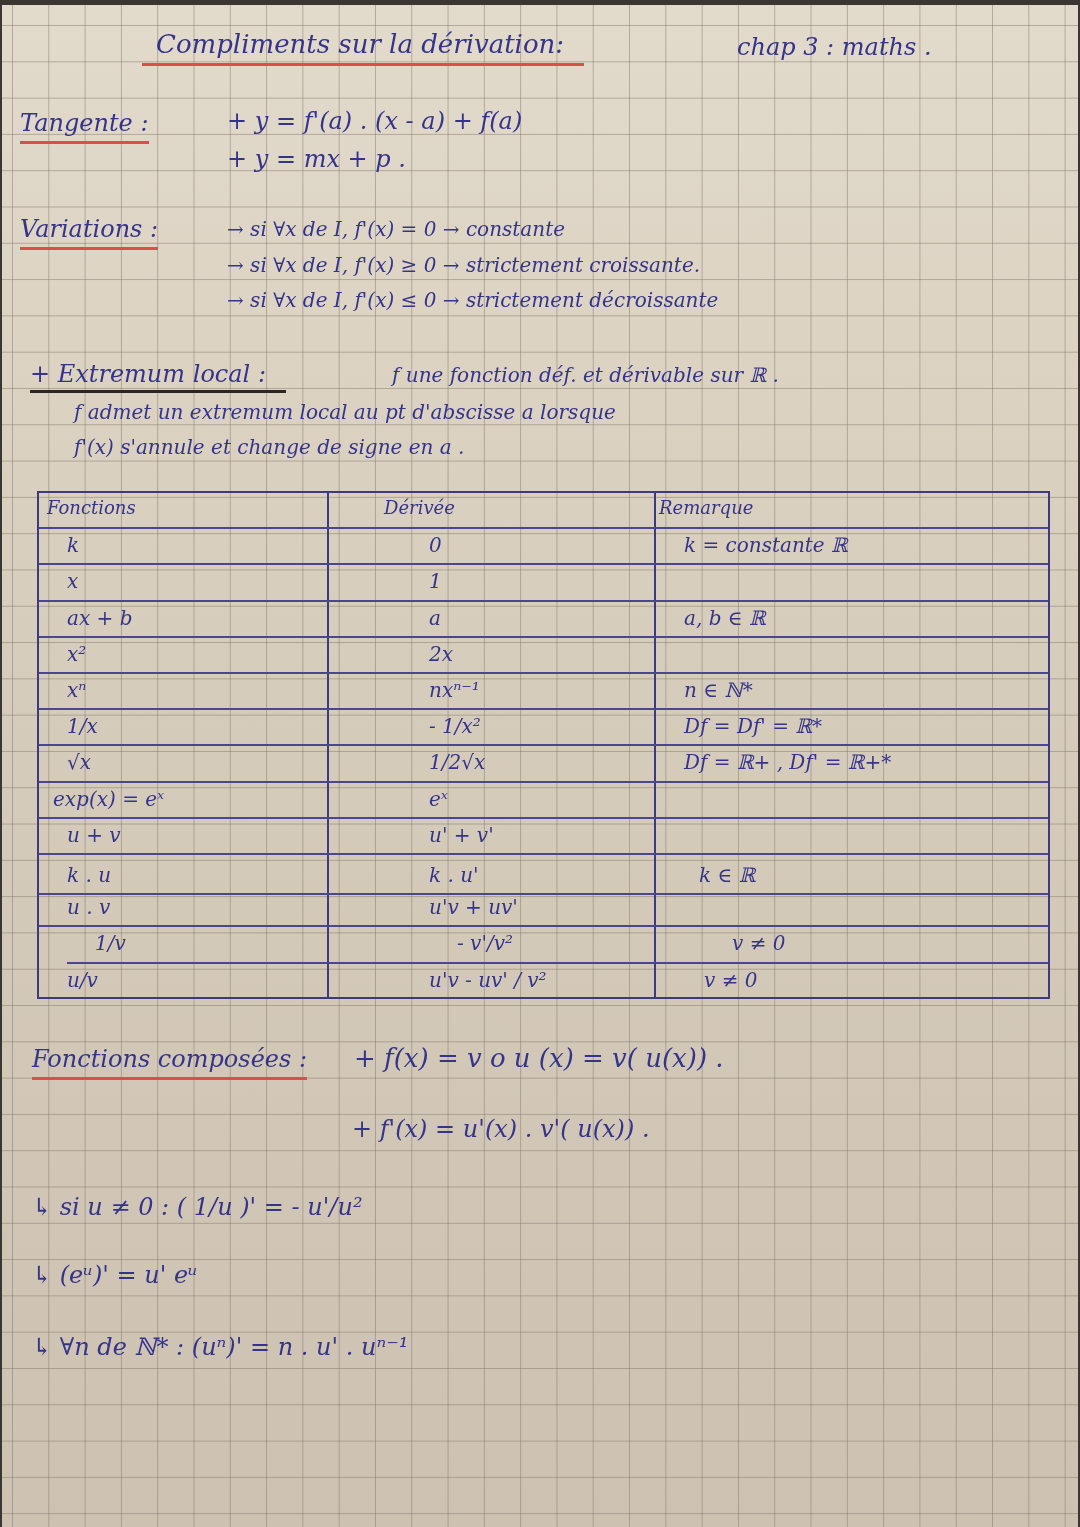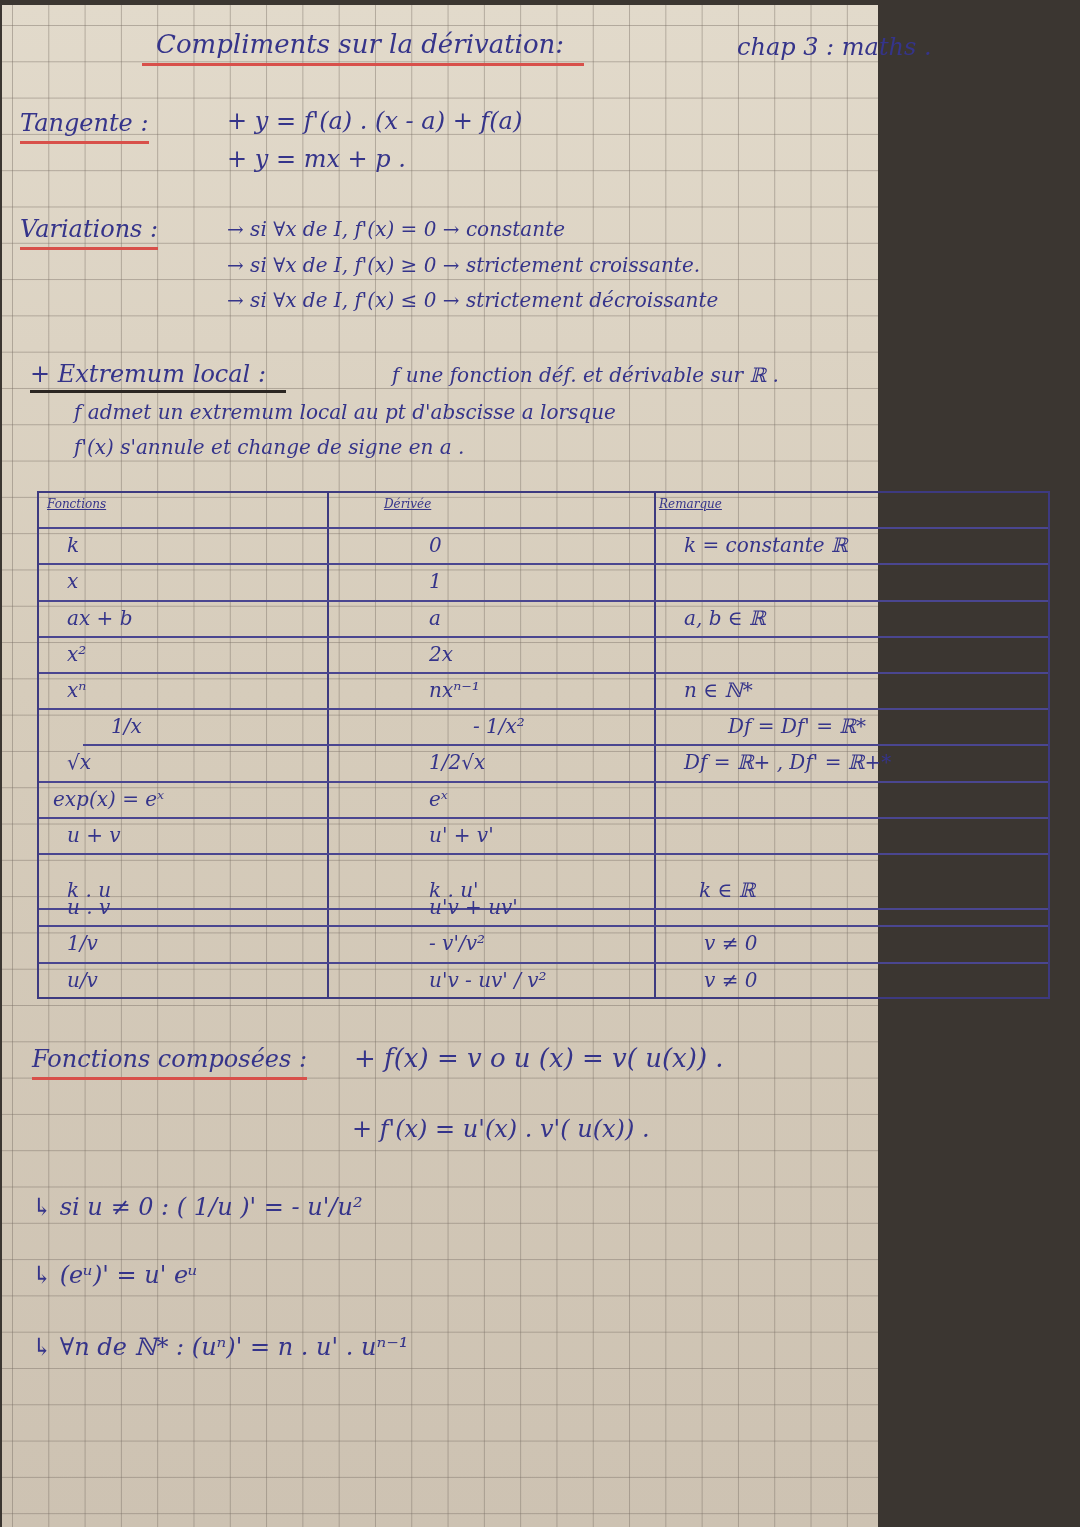--- a/index.html
+++ b/index.html
@@ -2,21 +2,21 @@
 <html><head>
 <meta charset="utf-8">
 <style>
   html, body { margin:0; padding:0; }
   body {
     width:1080px; height:1527px; position:relative; overflow:hidden;
     background:#3b3631;
     font-family:"DejaVu Sans", sans-serif;
   }
   .paper {
-    position:absolute; left:2px; top:5px; width:876px; height:1522px;
+    position:absolute; left:2px; top:5px; width:1076px; height:1522px;
     background-color:#d8cfbf;
     background-image:
       linear-gradient(to right, rgba(120,110,100,0.45) 1px, transparent 1px),
       linear-gradient(to bottom, rgba(120,110,100,0.45) 1px, transparent 1px),
       linear-gradient(to bottom, #e2dacb 0%, #d6ccbb 45%, #cdc2b2 100%);
     background-size:36.3px 36.3px, 36.3px 36.3px, 100% 100%;
     background-position:10px 20px, 10px 20px, 0 0;
   }
   .ink {
     position:absolute; color:#35348a; font-family:"DejaVu Serif", serif;
@@ -35,21 +35,21 @@
   .tbl .col-line { position:absolute; top:0; bottom:0; width:2px; background:#3d3a80; }
   .tbl .row { position:absolute; left:0; right:0; height:36.2px; border-bottom:2px solid #4a4690; box-sizing:border-box; }
   .tbl .row:last-child { border-bottom:none; }
   .cell {
     position:absolute; top:4px; color:#35348a; font-family:"DejaVu Serif", serif;
     font-style:italic; font-size:20px; white-space:nowrap;
   }
   .c1 { left:28px; }
   .c2 { left:390px; }
   .c3 { left:645px; }
-  .hdr .cell { font-size:12px; left:8px;text-decoration:underline; }
+  .hdr .cell { font-size:18px; left:8px; }
   .hdr .cell.c2 { left:330px;margin-left:15px; }
   .hdr .cell.c3 { left:620px; }
 </style>
 </head>
 <body>
 
 <div class="paper">
 
   <div class="ink lg ul-red" style="left:140px; top:26px; padding-left:14px; padding-right:20px;">Compliments sur la dérivation:</div>
   <div class="ink" style="left:735px; top:30px;">chap 3 : maths .</div>
@@ -96,51 +96,51 @@
     <div class="row" style="top:144.8px;">
       <span class="cell c1">x²</span>
       <span class="cell c2">2x</span>
       <span class="cell c3"></span>
     </div>
     <div class="row" style="top:181px;">
       <span class="cell c1">xⁿ</span>
       <span class="cell c2">nxⁿ⁻¹</span>
       <span class="cell c3">n ∈ ℕ*</span>
     </div>
-    <div class="row" style="top:217.2px;margin-left:44px;">
+    <div class="row" style="top:217.2px;">
       <span class="cell c1">1/x</span>
       <span class="cell c2">- 1/x²</span>
       <span class="cell c3">Df = Df' = ℝ*</span>
     </div>
     <div class="row" style="top:253.4px;">
       <span class="cell c1">√x</span>
       <span class="cell c2">1/2√x</span>
       <span class="cell c3">Df = ℝ+ ,  Df' = ℝ+*</span>
     </div>
     <div class="row" style="top:289.6px;">
       <span class="cell c1" style="left:14px;">exp(x) = eˣ</span>
       <span class="cell c2">eˣ</span>
       <span class="cell c3"></span>
     </div>
     <div class="row" style="top:325.8px;">
       <span class="cell c1">u + v</span>
       <span class="cell c2">u' + v'</span>
       <span class="cell c3"></span>
     </div>
-    <div class="row" style="top:381px;">
+    <div class="row" style="top:366px;">
       <span class="cell c1">k . u</span>
       <span class="cell c2">k . u'</span>
       <span class="cell c3" style="left:660px;">k ∈ ℝ</span>
     </div>
     <div class="row" style="top:398.2px;">
       <span class="cell c1">u . v</span>
       <span class="cell c2">u'v + uv'</span>
       <span class="cell c3"></span>
     </div>
-    <div class="row" style="top:434.4px;">
+    <div class="row" style="top:434.4px;margin-left:28px;">
       <span class="cell c1">1/v</span>
       <span class="cell c2">- v'/v²</span>
       <span class="cell c3" style="left:665px;">v ≠ 0</span>
     </div>
     <div class="row" style="top:470.6px;">
       <span class="cell c1">u/v</span>
       <span class="cell c2">u'v - uv' / v²</span>
       <span class="cell c3" style="left:665px;">v ≠ 0</span>
     </div>
   </div>

